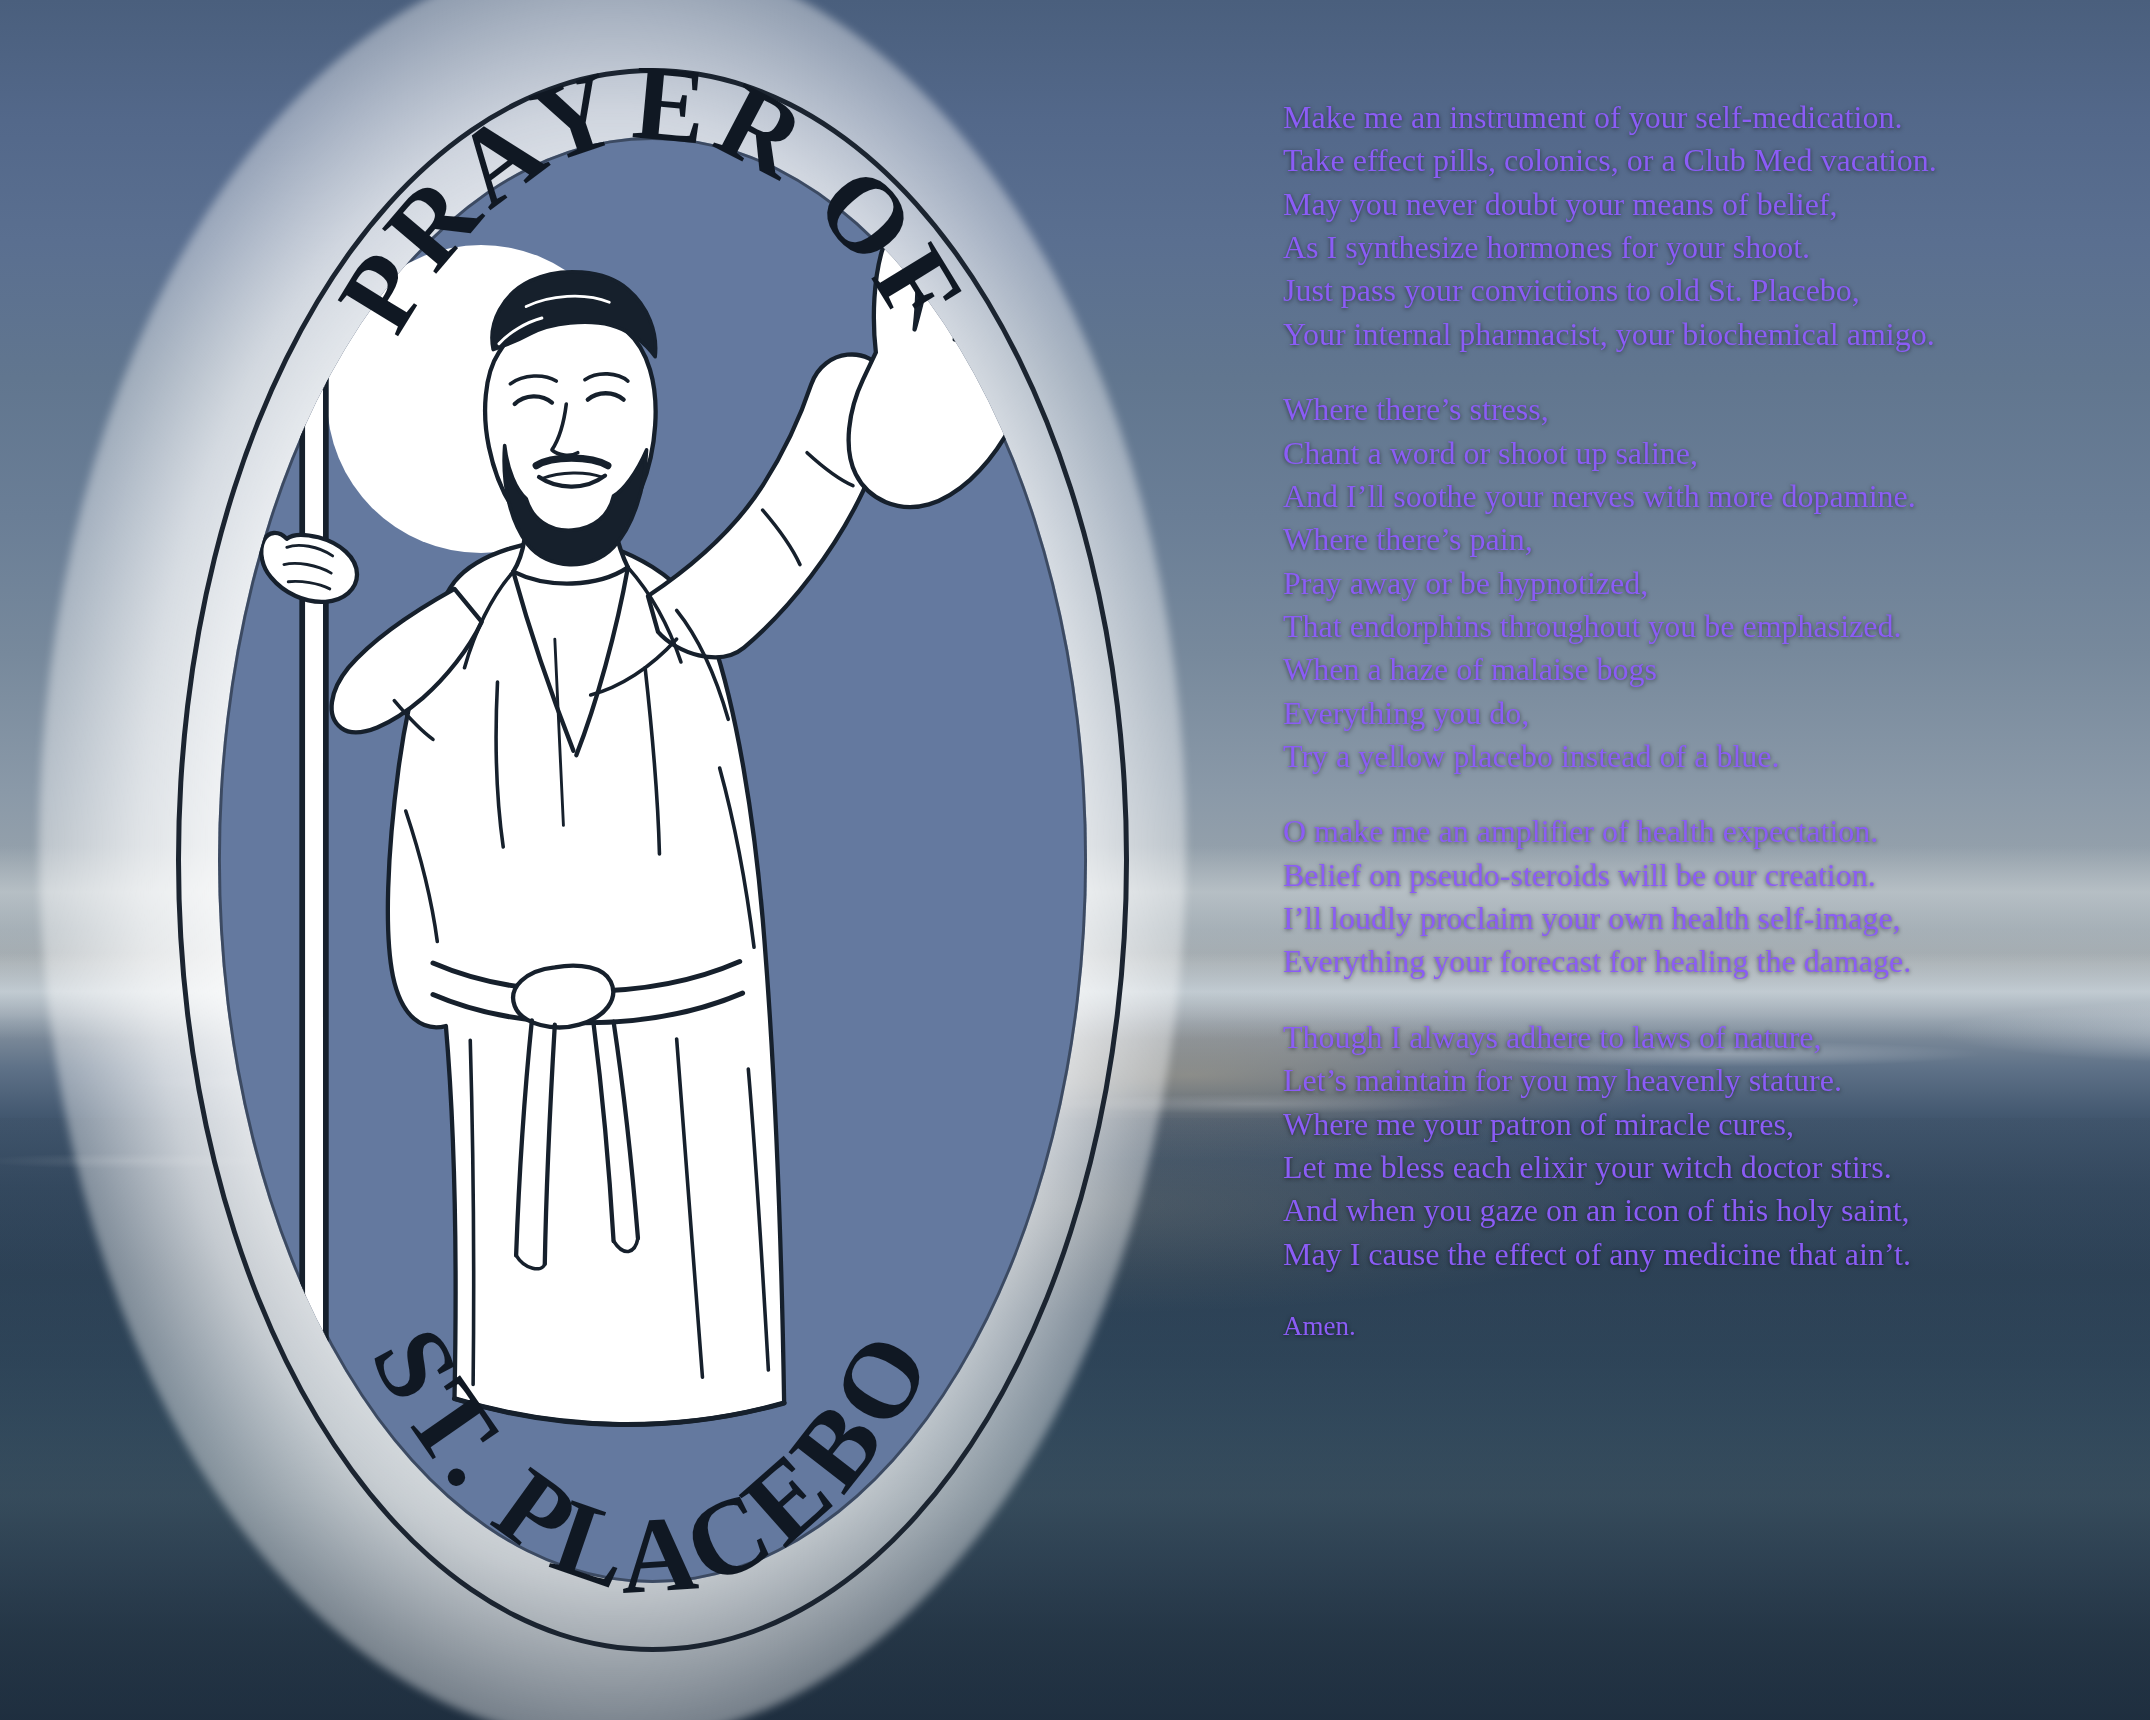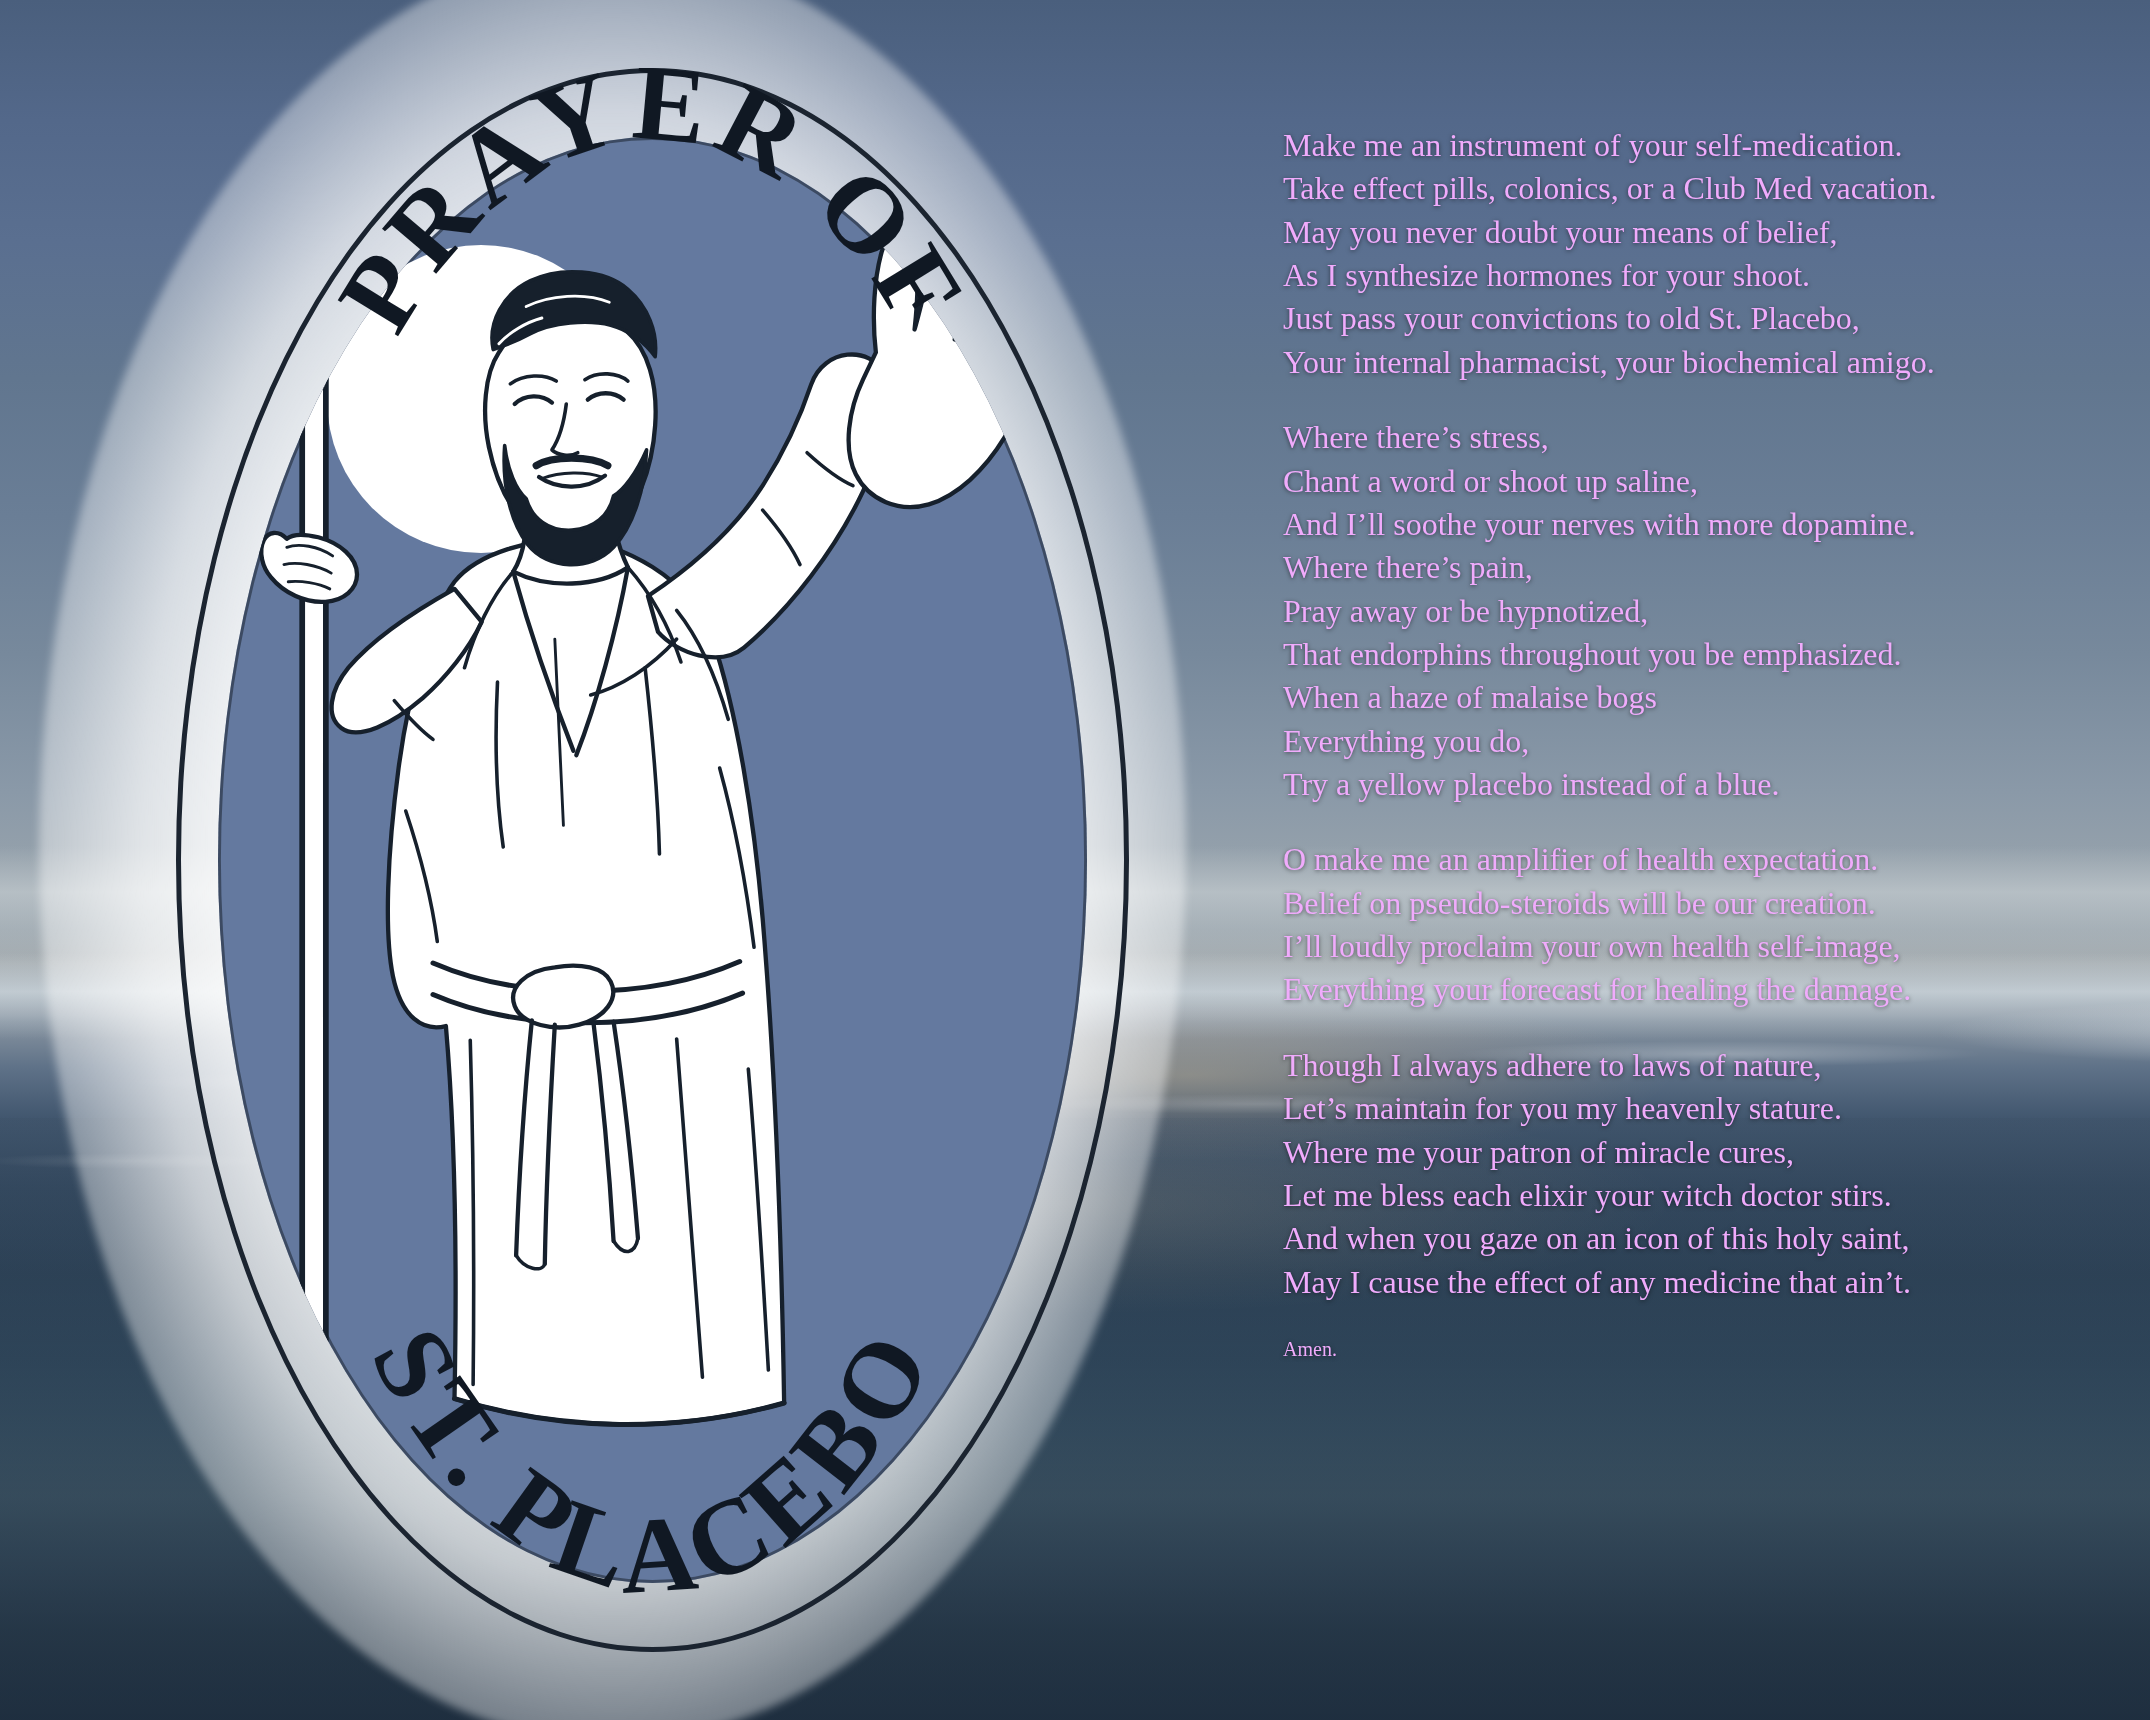--- a/index.html
+++ b/index.html
@@ -181,32 +181,32 @@
     left: 0;
     top: 0;
     width: 870px;
     height: 1447px;
   }
 
   
   .prayer {
     position: absolute;
     left: 1283px;
-    top: 124px;
+    top: 96px;
     width: 803px;
-    color: #f0abfc;
+    color: #8b5cf6;
     font-family: "Liberation Serif", serif;
     font-size: 32px;
     line-height: 1.355;
     text-shadow: 0 1.4px 4.3px rgba(0,0,0,0.55);
   }
   .stanza { margin: 0 0 32px 0; }
   .stanza:last-child { margin-bottom: 0; }
   .line { white-space: nowrap; }
-  .amen { font-size: 20px; }
+  .amen { font-size: 27px; }
 </style>
 </head>
 <body>
 
 <div class="poster">
 
   <div class="bg"></div>
   <div class="bg-clouds"></div>
   <div class="bg-horizon"></div>
   <div class="bg-surf"></div>

